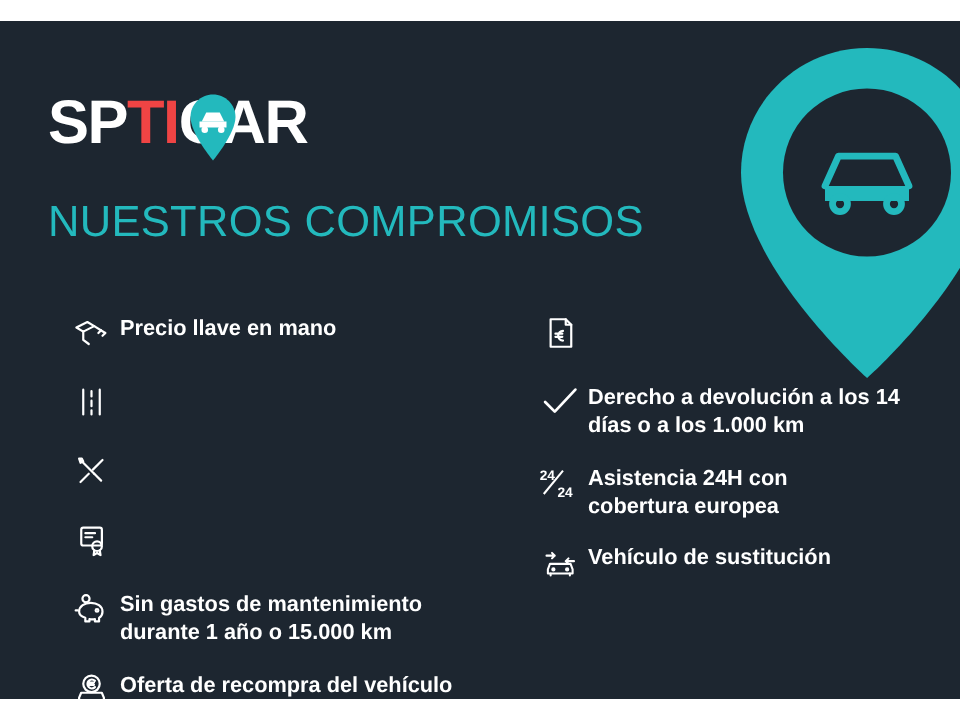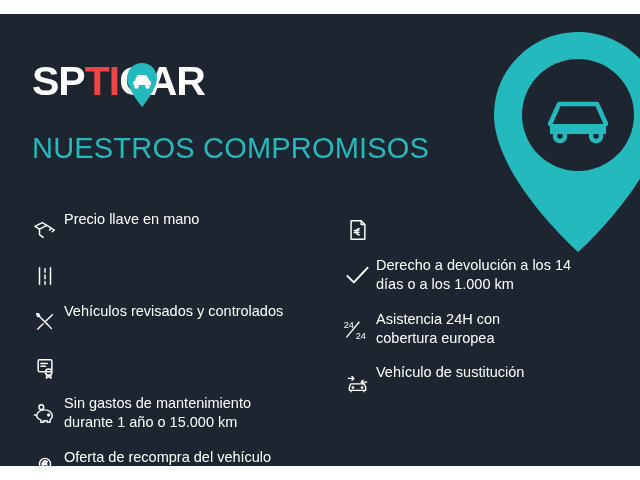--- a/index.html
+++ b/index.html
@@ -88,29 +88,31 @@
     padding-left: 26px;
   }
   .col-right {
     width: 310px;
     padding-left: 8px;
   }
   .item {
     display: flex;
     align-items: flex-start;
     margin-bottom: 15px;
+    font-weight: bold;
   }
   .item .ico {
     flex: 0 0 38px;
     width: 38px;
     height: 30px;
     display: flex;
-    align-items: flex-end;
+    align-items: flex-start;
     justify-content: center;
     margin-top: 1px;
+    margin-left: 16px;
   }
   .item .txt {
     color: #ffffff;
     font-size: 14.5px;
     line-height: 1.33;
     white-space: pre-line;
   }
   svg { display: block; }
 </style>
 </head>
@@ -180,21 +182,20 @@
         <div class="item">
           <span class="ico">
             <svg viewBox="0 0 24 24" width="24" height="22" fill="none" stroke="#ffffff" stroke-width="1.6" stroke-linecap="round" stroke-linejoin="round">
               <path d="M4 4l10 10"></path>
               <path d="M20 4l-7 7"></path>
               <path d="M14 14l5 5"></path>
               <path d="M4 20l6-6"></path>
               <path d="M3 3l2 0 1 2-2 1z"></path>
             </svg>
           </span>
-          <span class="txt">Vehículos revisados y controlados</span>
         </div>
 
         <div class="item">
           <span class="ico">
             <svg viewBox="0 0 24 24" width="23" height="22" fill="none" stroke="#ffffff" stroke-width="1.6" stroke-linecap="round" stroke-linejoin="round">
               <rect x="4" y="3" width="15" height="13" rx="1.5"></rect>
               <path d="M7 7h7M7 10h5"></path>
               <circle cx="15.5" cy="16.5" r="3.5"></circle>
               <path d="M13.5 19.5L13 23l2.5-1.5L18 23l-.5-3.5"></path>
             </svg>

